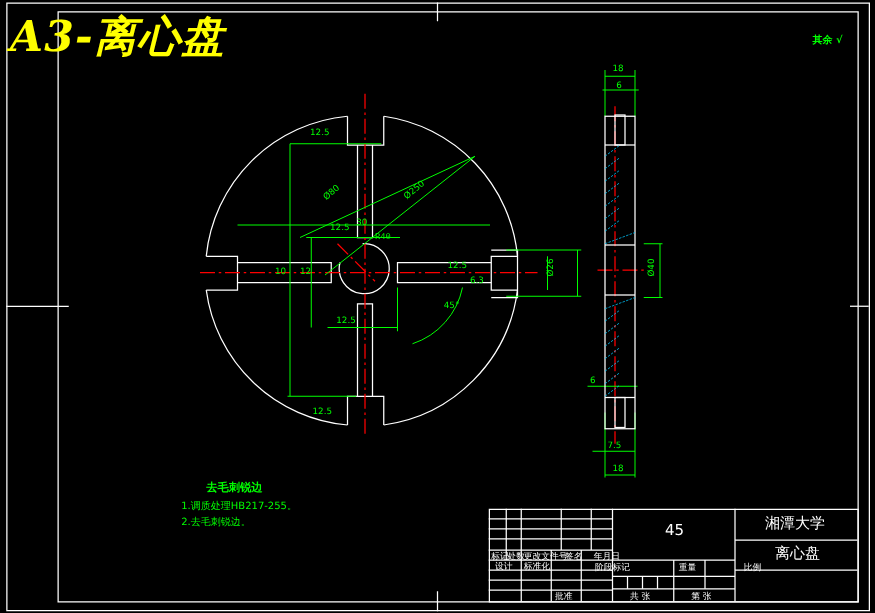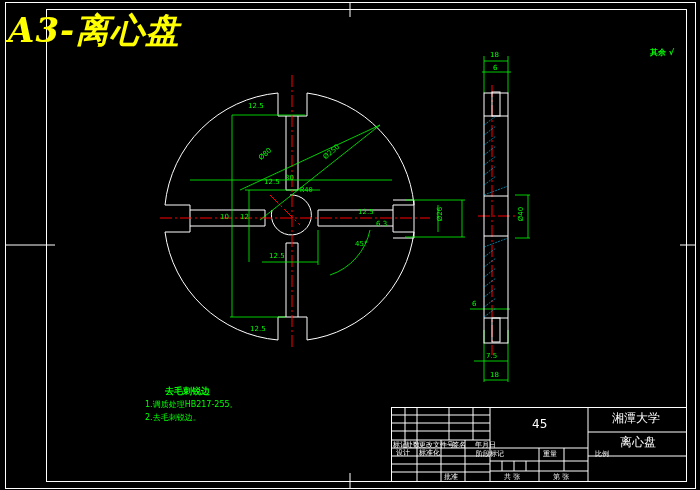--- a/index.html
+++ b/index.html
@@ -1,19 +1,19 @@
 <!DOCTYPE html>
 <html><head>
 <meta charset="utf-8">
 <style>
   html,body{margin:0;padding:0;background:#000;}
   body{width:700px;height:490px;overflow:hidden;position:relative;font-family:"DejaVu Sans",sans-serif;}
   #canvas{position:absolute;left:0;top:0;width:700px;height:490px;}
   .title{position:absolute;left:8px;top:10px;color:#ffff00;font-family:"DejaVu Serif",serif;font-size:34px;font-weight:bold;letter-spacing:1px;line-height:40px;font-style:italic;}
-  .rough{position:absolute;left:650px;top:26px;color:#00ff00;font-size:8px;font-weight:bold;margin-top:21px;}
+  .rough{position:absolute;left:650px;top:26px;color:#00ff00;font-size:8px;font-weight:bold;}
   .tech{position:absolute;left:145px;top:385px;color:#00ff00;font-size:8px;line-height:13px;}
   .tech .hd{margin-left:20px;font-size:9px;font-weight:bold;}
   .tb{position:absolute;color:#fff;font-size:7px;line-height:8px;white-space:nowrap;}
   .big{font-size:12px;font-weight:normal;}
   .dim{position:absolute;color:#00ff00;font-size:7px;line-height:8px;white-space:nowrap;}
 </style>
 </head>
 <body>
 
 <svg id="canvas" width="700" height="490" viewBox="0 0 700 490">

